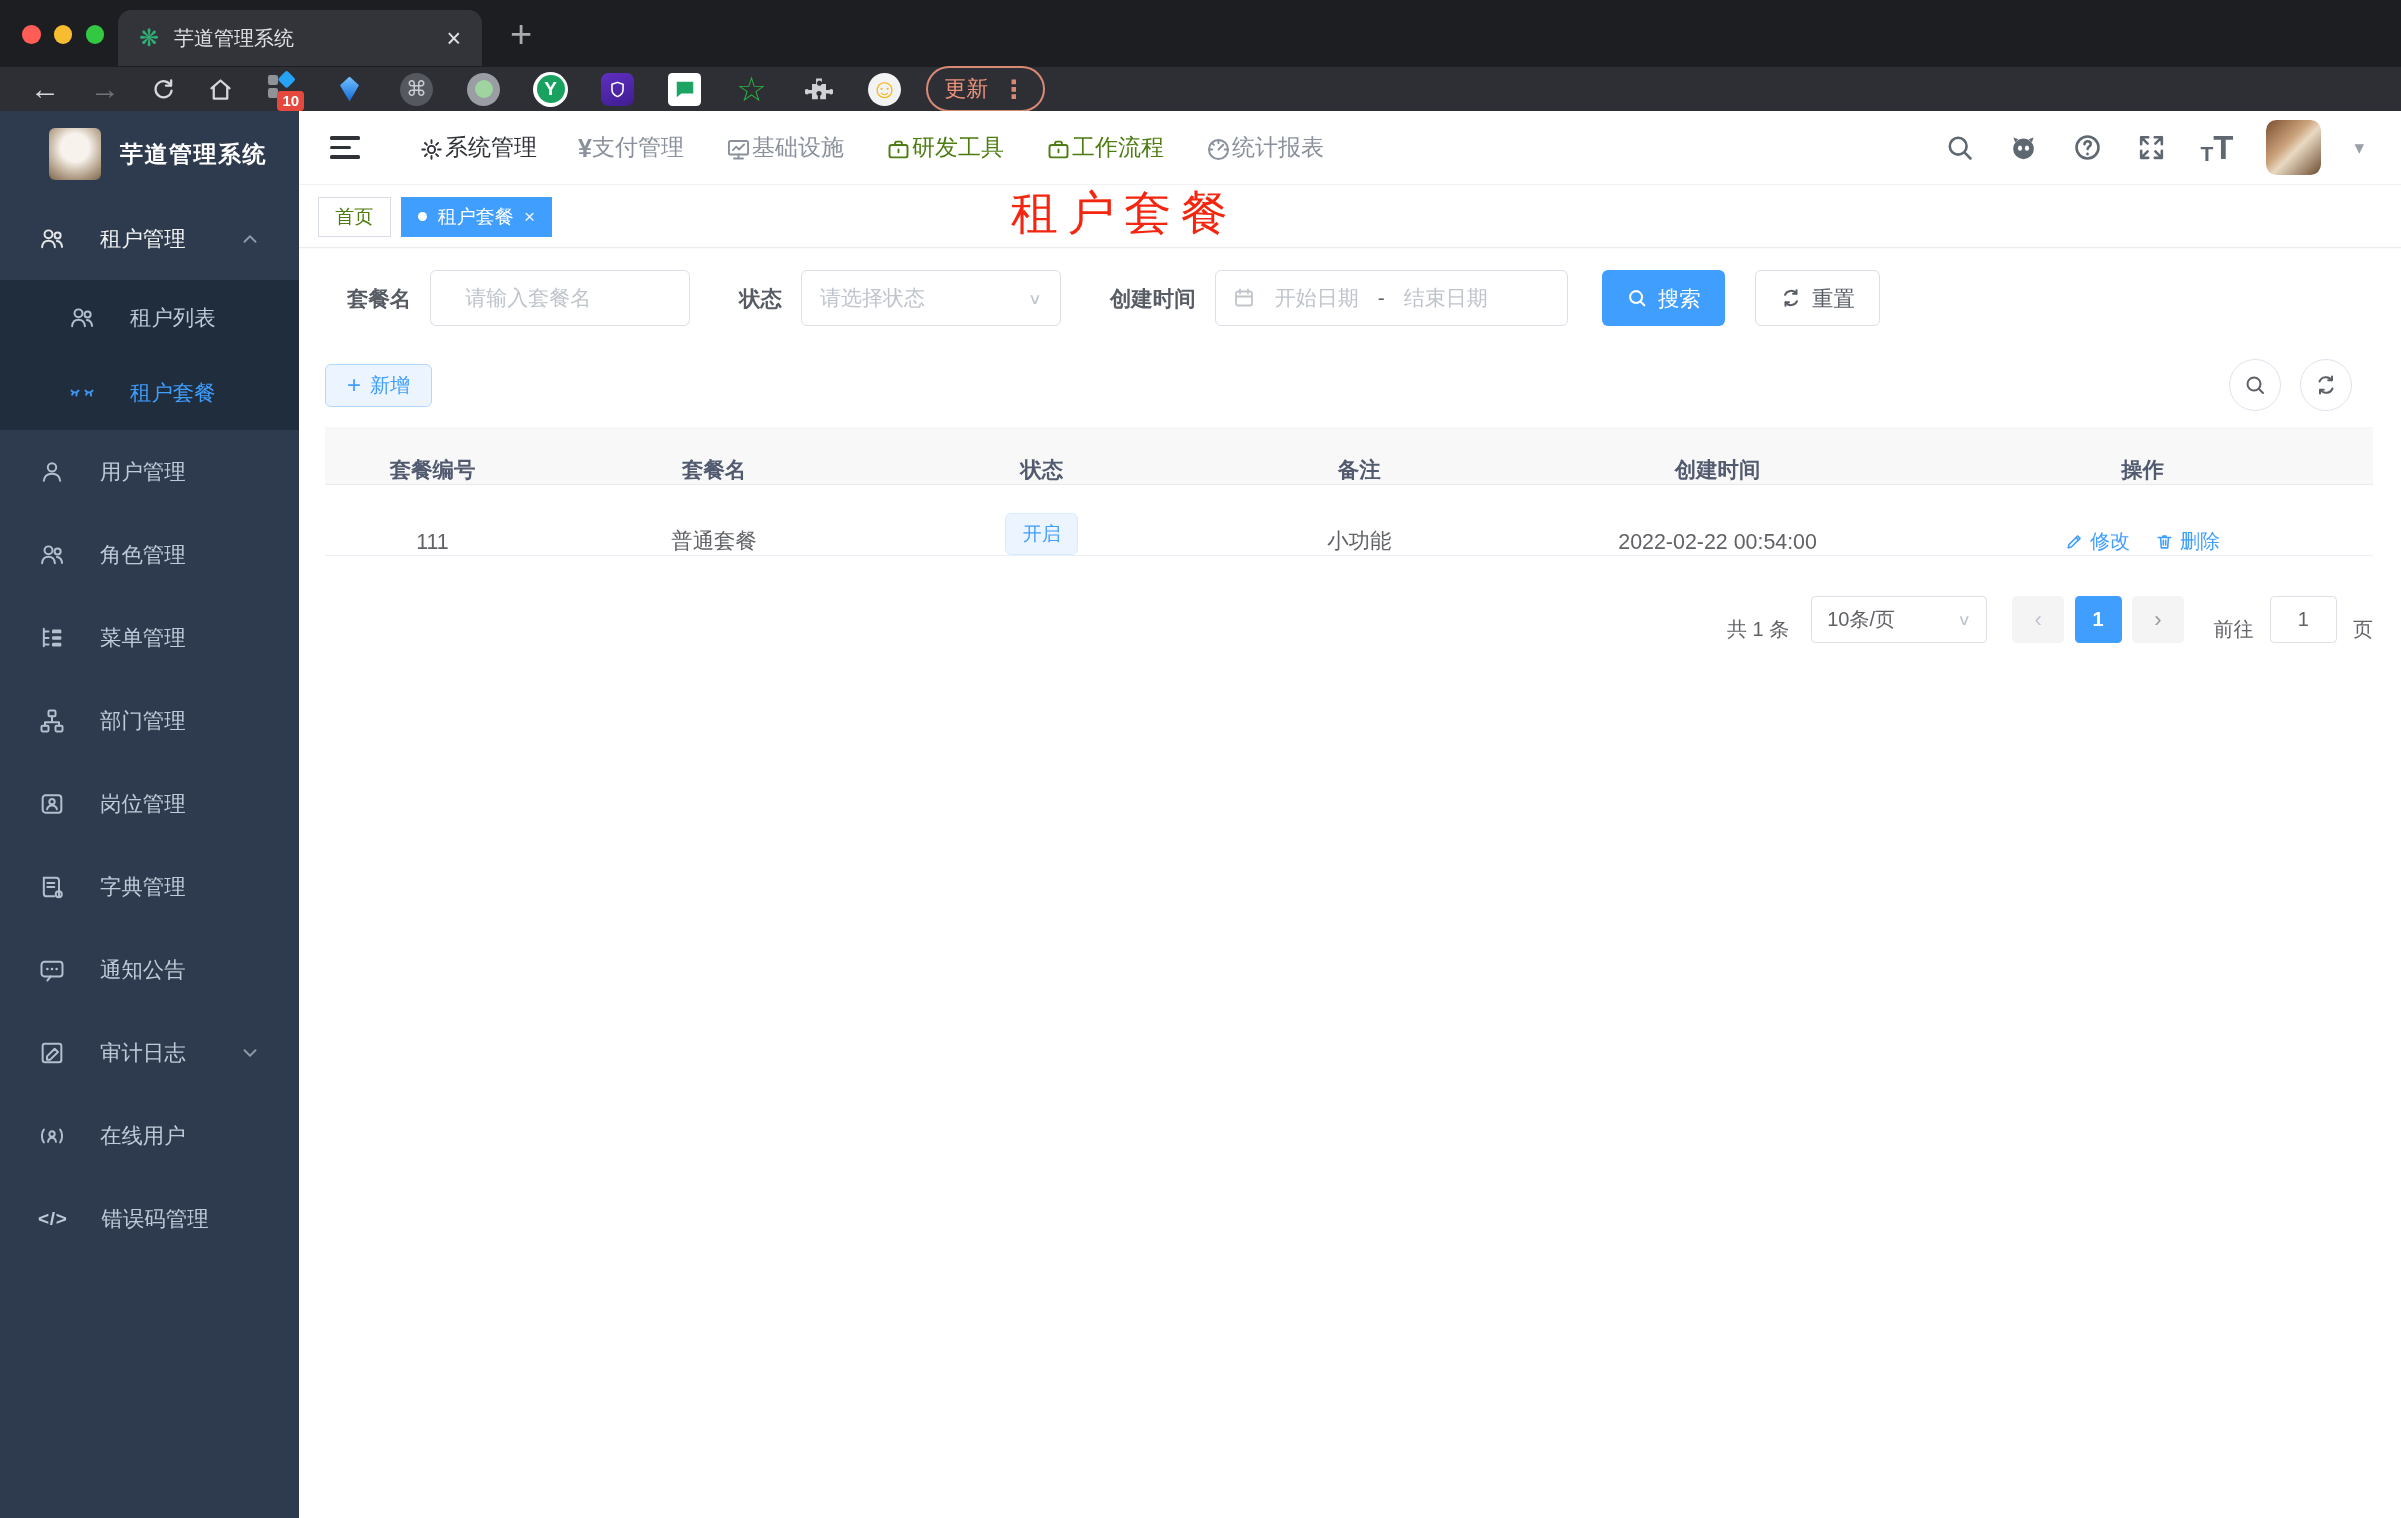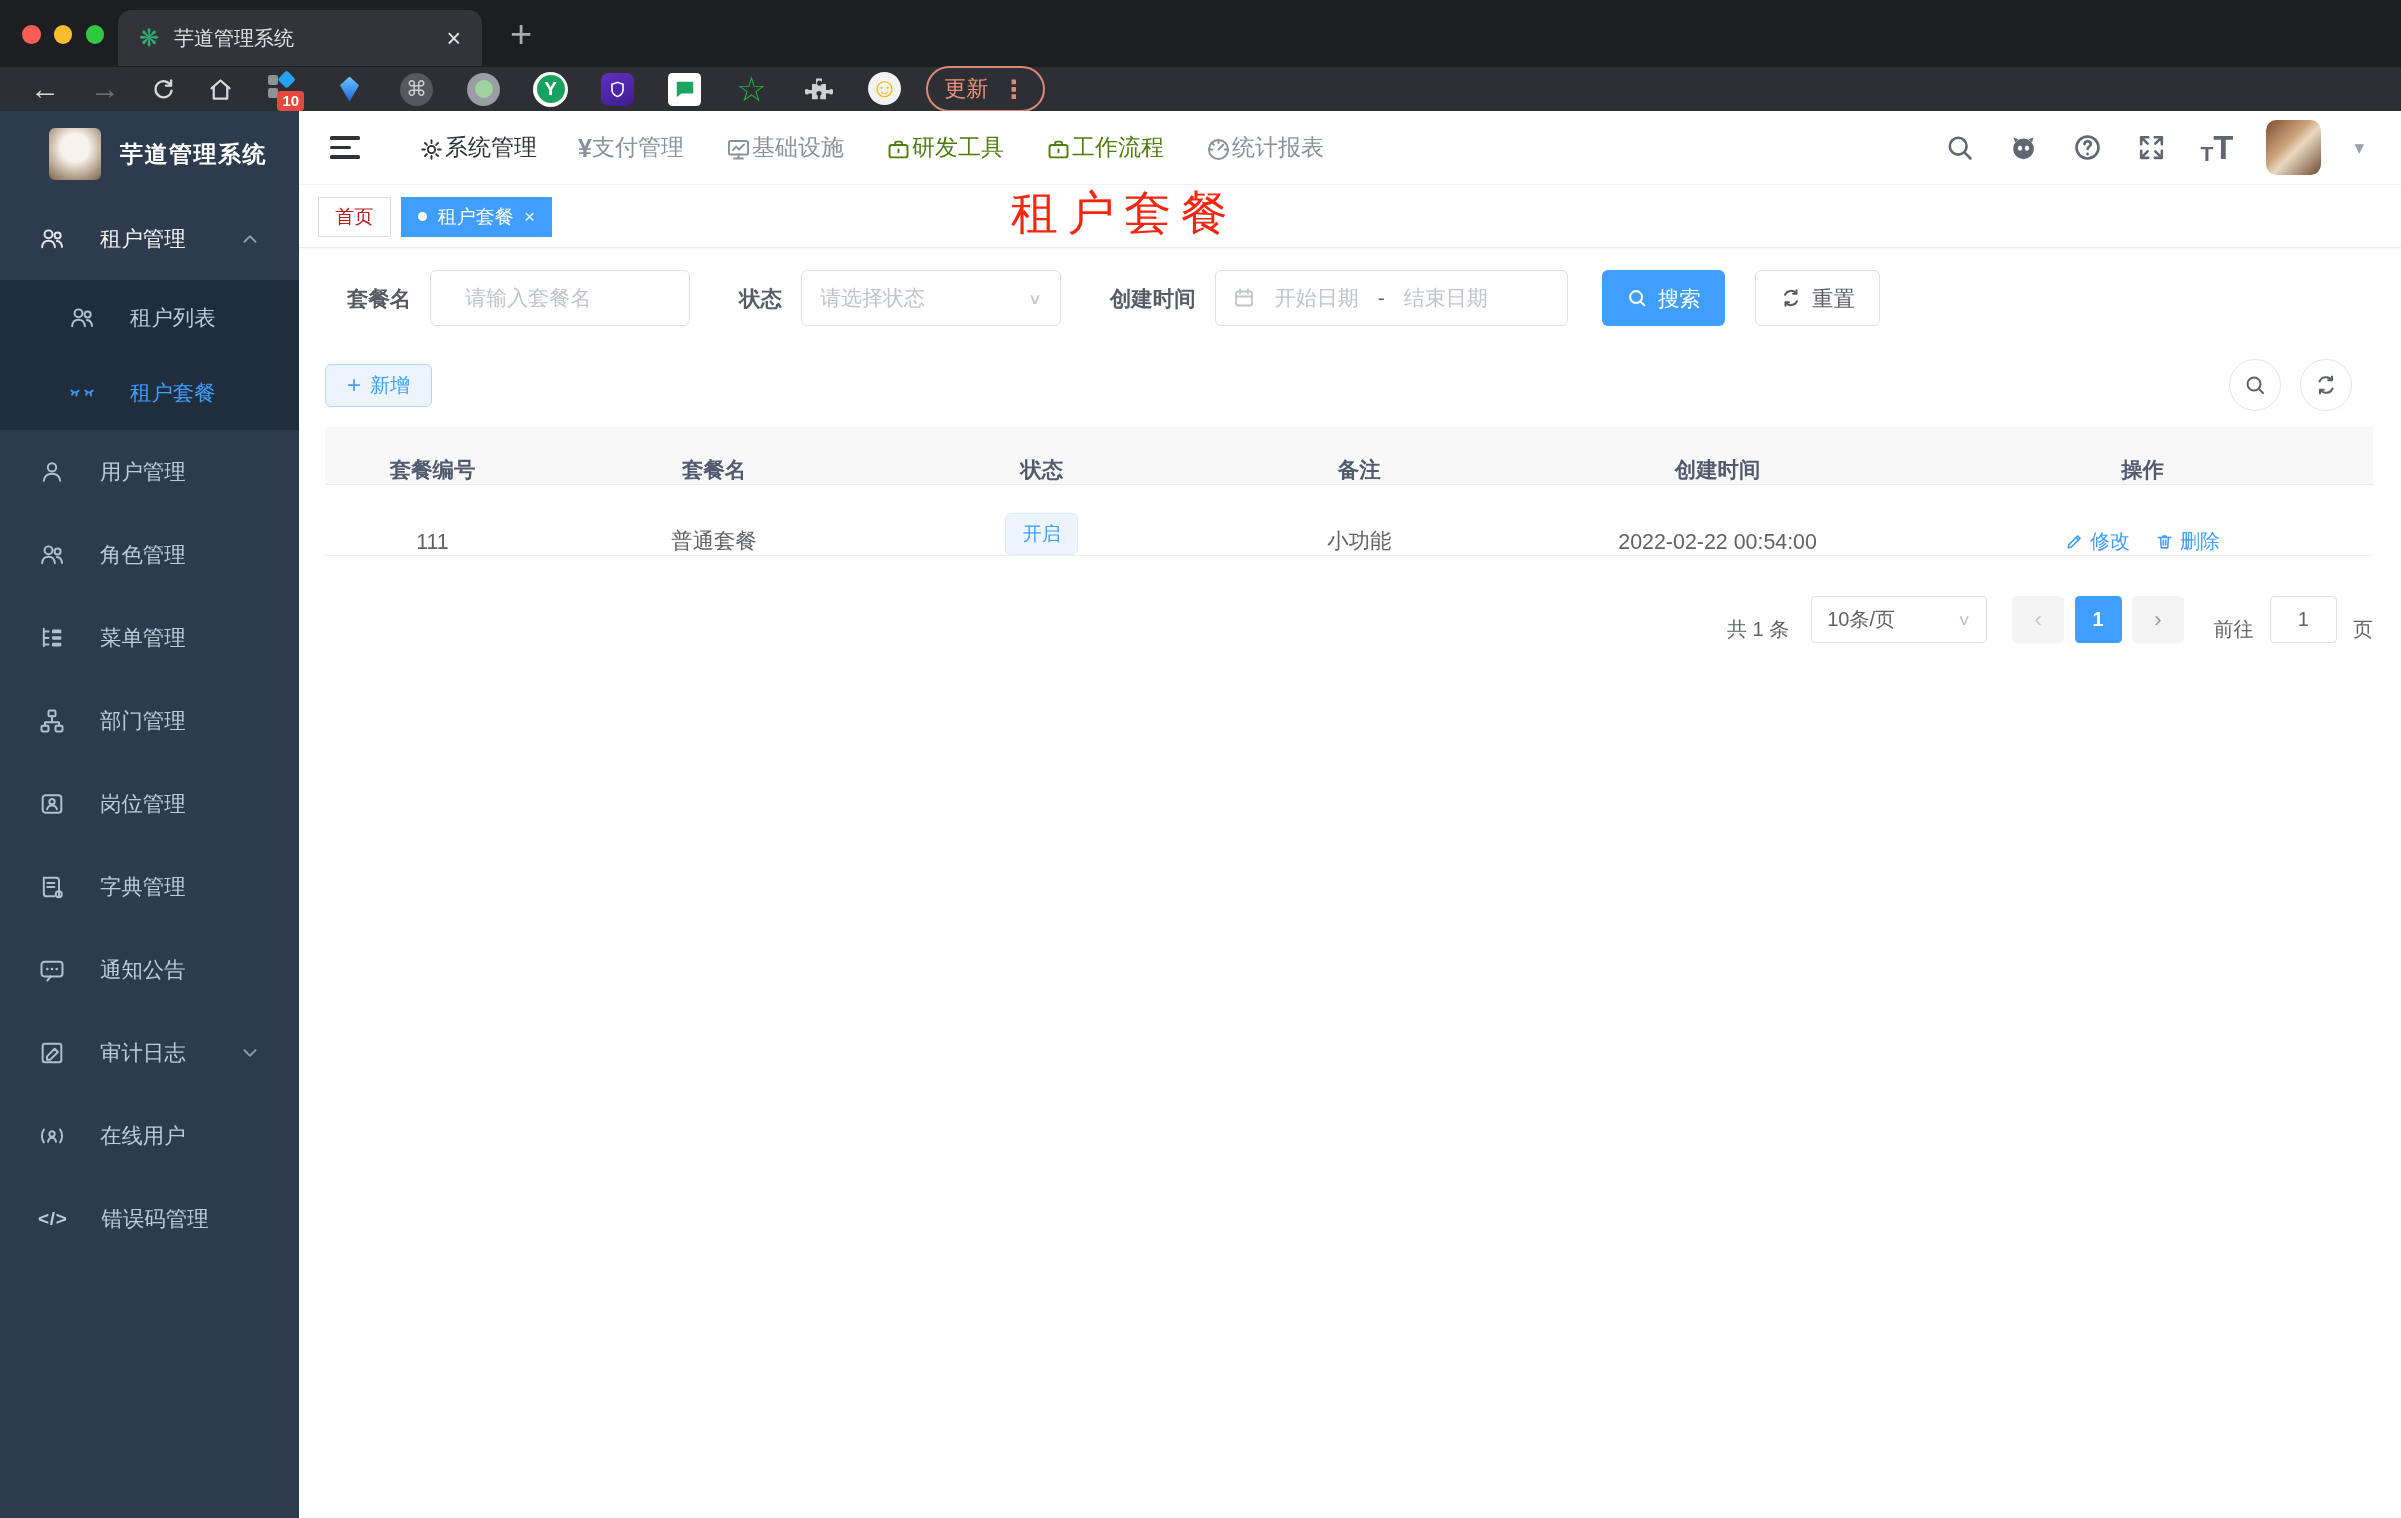--- a/index.html
+++ b/index.html
@@ -22,21 +22,21 @@
 .navbtn{font-size:30px;line-height:1;color:#d6d8dc;margin-left:30px}
 .navbtn.disabled{color:#6f7378}
 .navbtn svg{width:27px;height:27px;stroke:#d6d8dc;stroke-width:2;fill:none;stroke-linecap:round;stroke-linejoin:round}
 .urlbar{margin-left:31px;width:1582px;height:35px;border-radius:19px;background:#1b1c1f;
   box-shadow:0 0 0 3px #4f87f6;display:flex;align-items:center;padding:0 18px;gap:16.3px}
 .urlicon svg{width:22px;height:22px;stroke:#9aa0a6;stroke-width:1.8;fill:none;stroke-linecap:round}
 .urltext{flex:1;font-size:21.4px;white-space:nowrap;overflow:hidden}
 .urlhost{color:#e8eaed}.urlrest{color:#9aa0a6}
 .pillicon svg{width:24px;height:24px;stroke:#c3c6cb;stroke-width:1.8;fill:none;stroke-linecap:round;stroke-linejoin:round}
 
-.exts{display:flex;align-items:flex-start;gap:32px;margin-left:31px}
+.exts{display:flex;align-items:center;gap:32px;margin-left:31px}
 .ext{position:relative;width:35px;height:35px;display:flex;align-items:center;justify-content:center}
 .ext-badge{position:relative}
 .bq1,.bq2{position:absolute;width:10.4px;height:10.4px;background:#8f9398;border-radius:2.2px}
 .bq1{left:3px;top:3px}.bq2{left:3px;top:16.3px}
 .bdiamond{position:absolute;left:15px;top:1.5px;width:13.3px;height:13.3px;background:#27a3f5;transform:rotate(45deg);border-radius:2.2px}
 .badge10{position:absolute;right:-4.4px;bottom:-4.4px;background:#e5483d;color:#fff;font-size:15px;
   padding:1.5px 5.2px;border-radius:3.7px;font-weight:700}
 .gem{width:19px;height:25px;background:linear-gradient(180deg,#6fc0ff,#1467d8);clip-path:polygon(50% 0,100% 35%,50% 100%,0 35%)}
 .cmdcircle{width:33px;height:33px;border-radius:50%;background:#55585e;color:#c9ccd1;font-size:21px;
   display:flex;align-items:center;justify-content:center}
@@ -91,21 +91,21 @@
 .fsz{display:flex;align-items:flex-end;color:#5f6770;font-weight:700}
 .fsz .small{font-size:21px;line-height:1}.fsz .big{font-size:33px;line-height:1}
 .avatar{width:55px;height:55px;border-radius:10.4px;
   background:linear-gradient(135deg,#7a4e31 0%,#caa27a 40%,#e9d9c2 55%,#6b4a2f 100%)}
 .caret{color:#9aa0a8;font-size:19px}
 
 .tagbar{position:absolute;top:186px;left:299px;right:0;height:62px;background:#fff;
   display:flex;align-items:center;padding-left:19px;border-bottom:1.5px solid #e9ebef;
   box-shadow:0 3px 6px rgba(0,0,0,.03)}
 .tag{height:40px;display:flex;align-items:center;gap:10.4px;padding:0 16.3px;border:1.5px solid #d8dce5;
-  background:#fff;color:#b91c1c;font-size:19px;margin-right:10.4px}
+  background:#fff;color:#4d7c0f;font-size:19px;margin-right:10.4px}
 .tag.active{background:#409eff;border-color:#409eff;color:#fff}
 .tagdot{width:9px;height:9px;border-radius:50%;background:#fff}
 .tagclose{font-size:19px;opacity:.9}
 .overlay-title{position:absolute;top:182px;left:1011px;font-size:47px;font-weight:500;
   color:#f5260f;letter-spacing:9.6px;z-index:6;white-space:nowrap}
 
 .content{position:absolute;top:249px;left:299px;right:0;bottom:0;background:#fff;padding:21px 28px 0 26px}
 .filters{display:flex;align-items:center;margin-left:22px}
 .flabel{font-size:21.4px;color:#575b63;font-weight:700;margin-right:19px;white-space:nowrap}
 .fbox{height:56px;border:1.5px solid #dcdfe6;border-radius:6px;display:flex;align-items:center;

